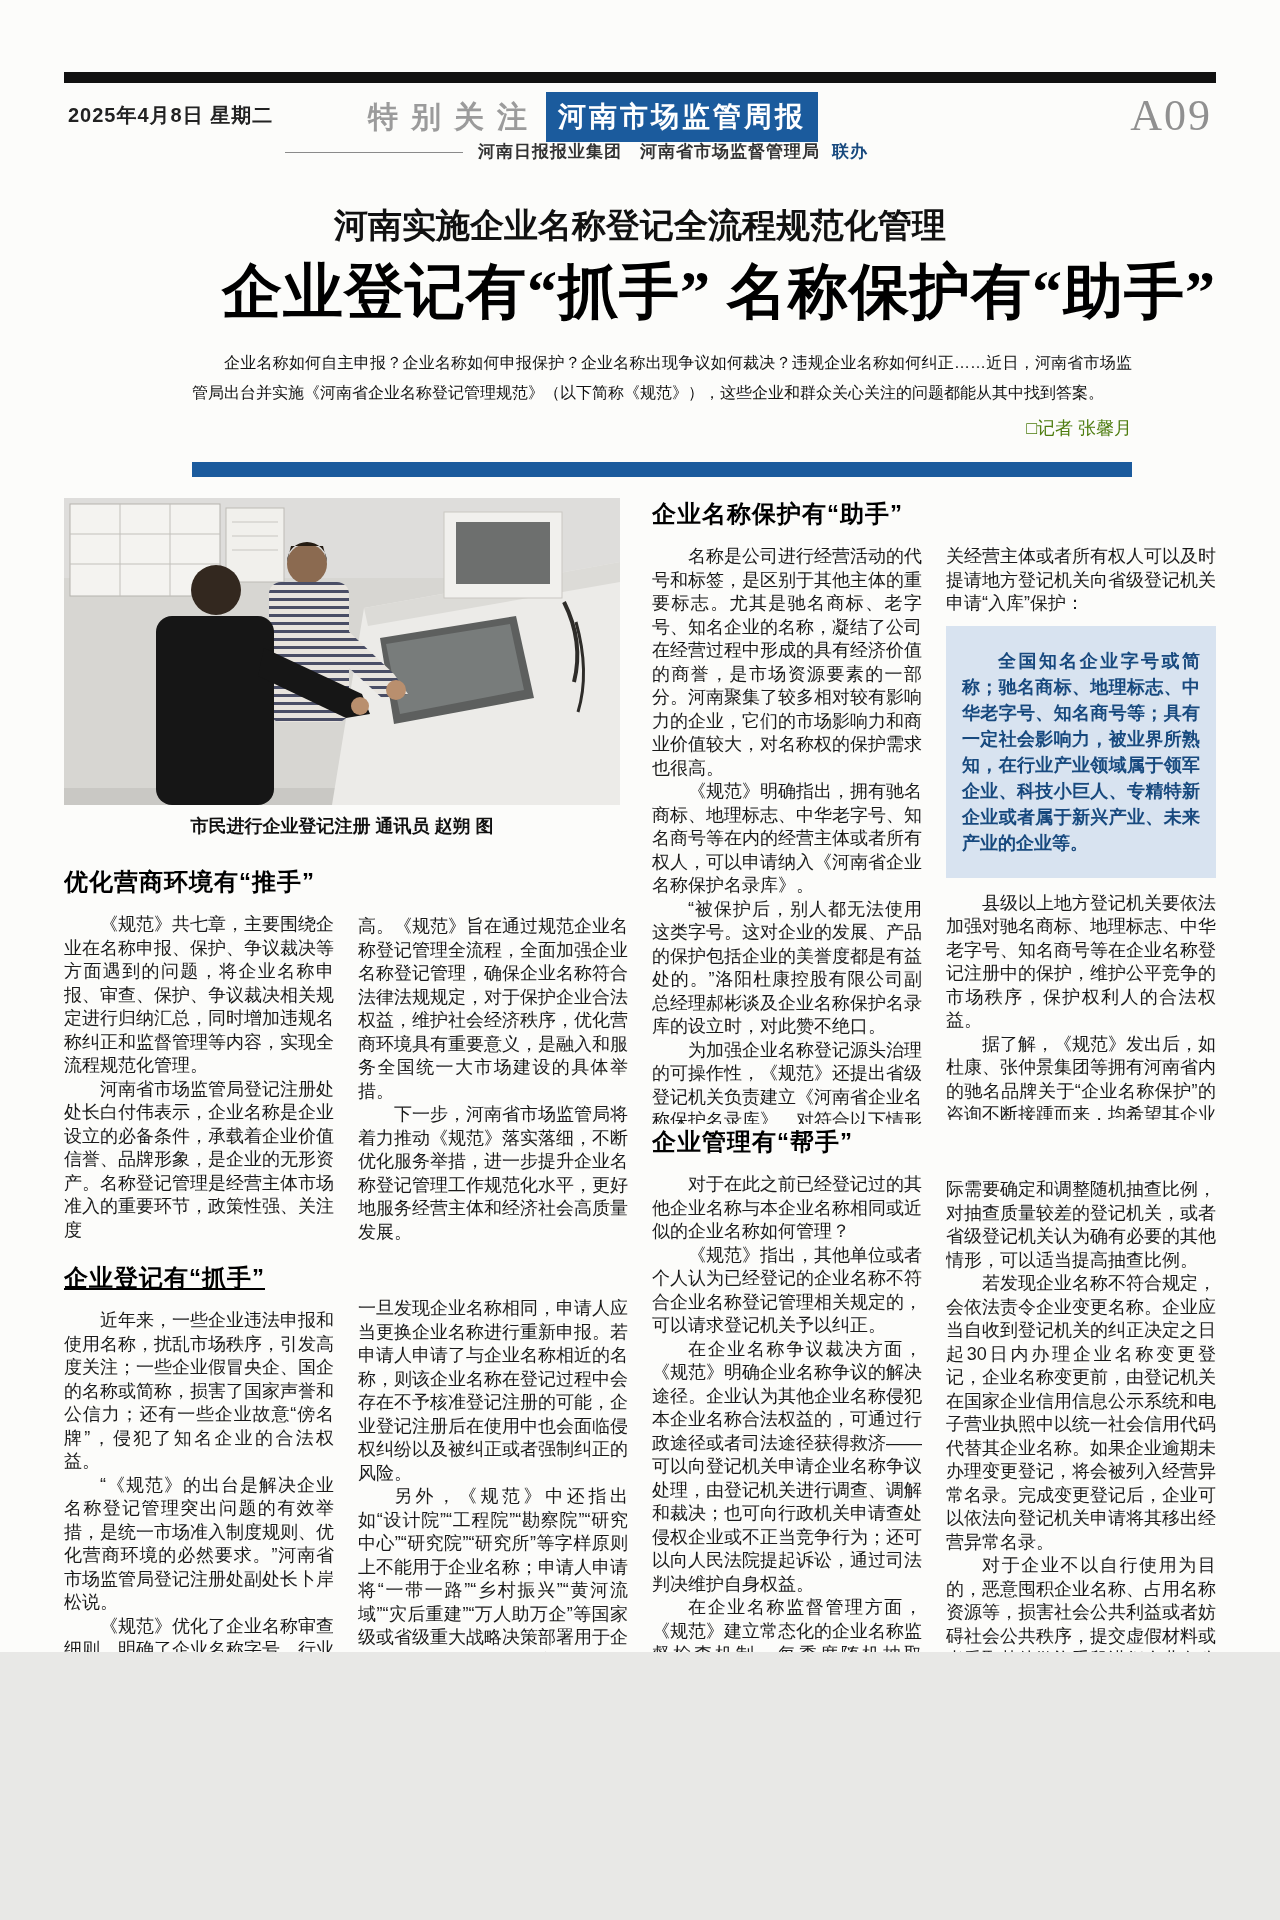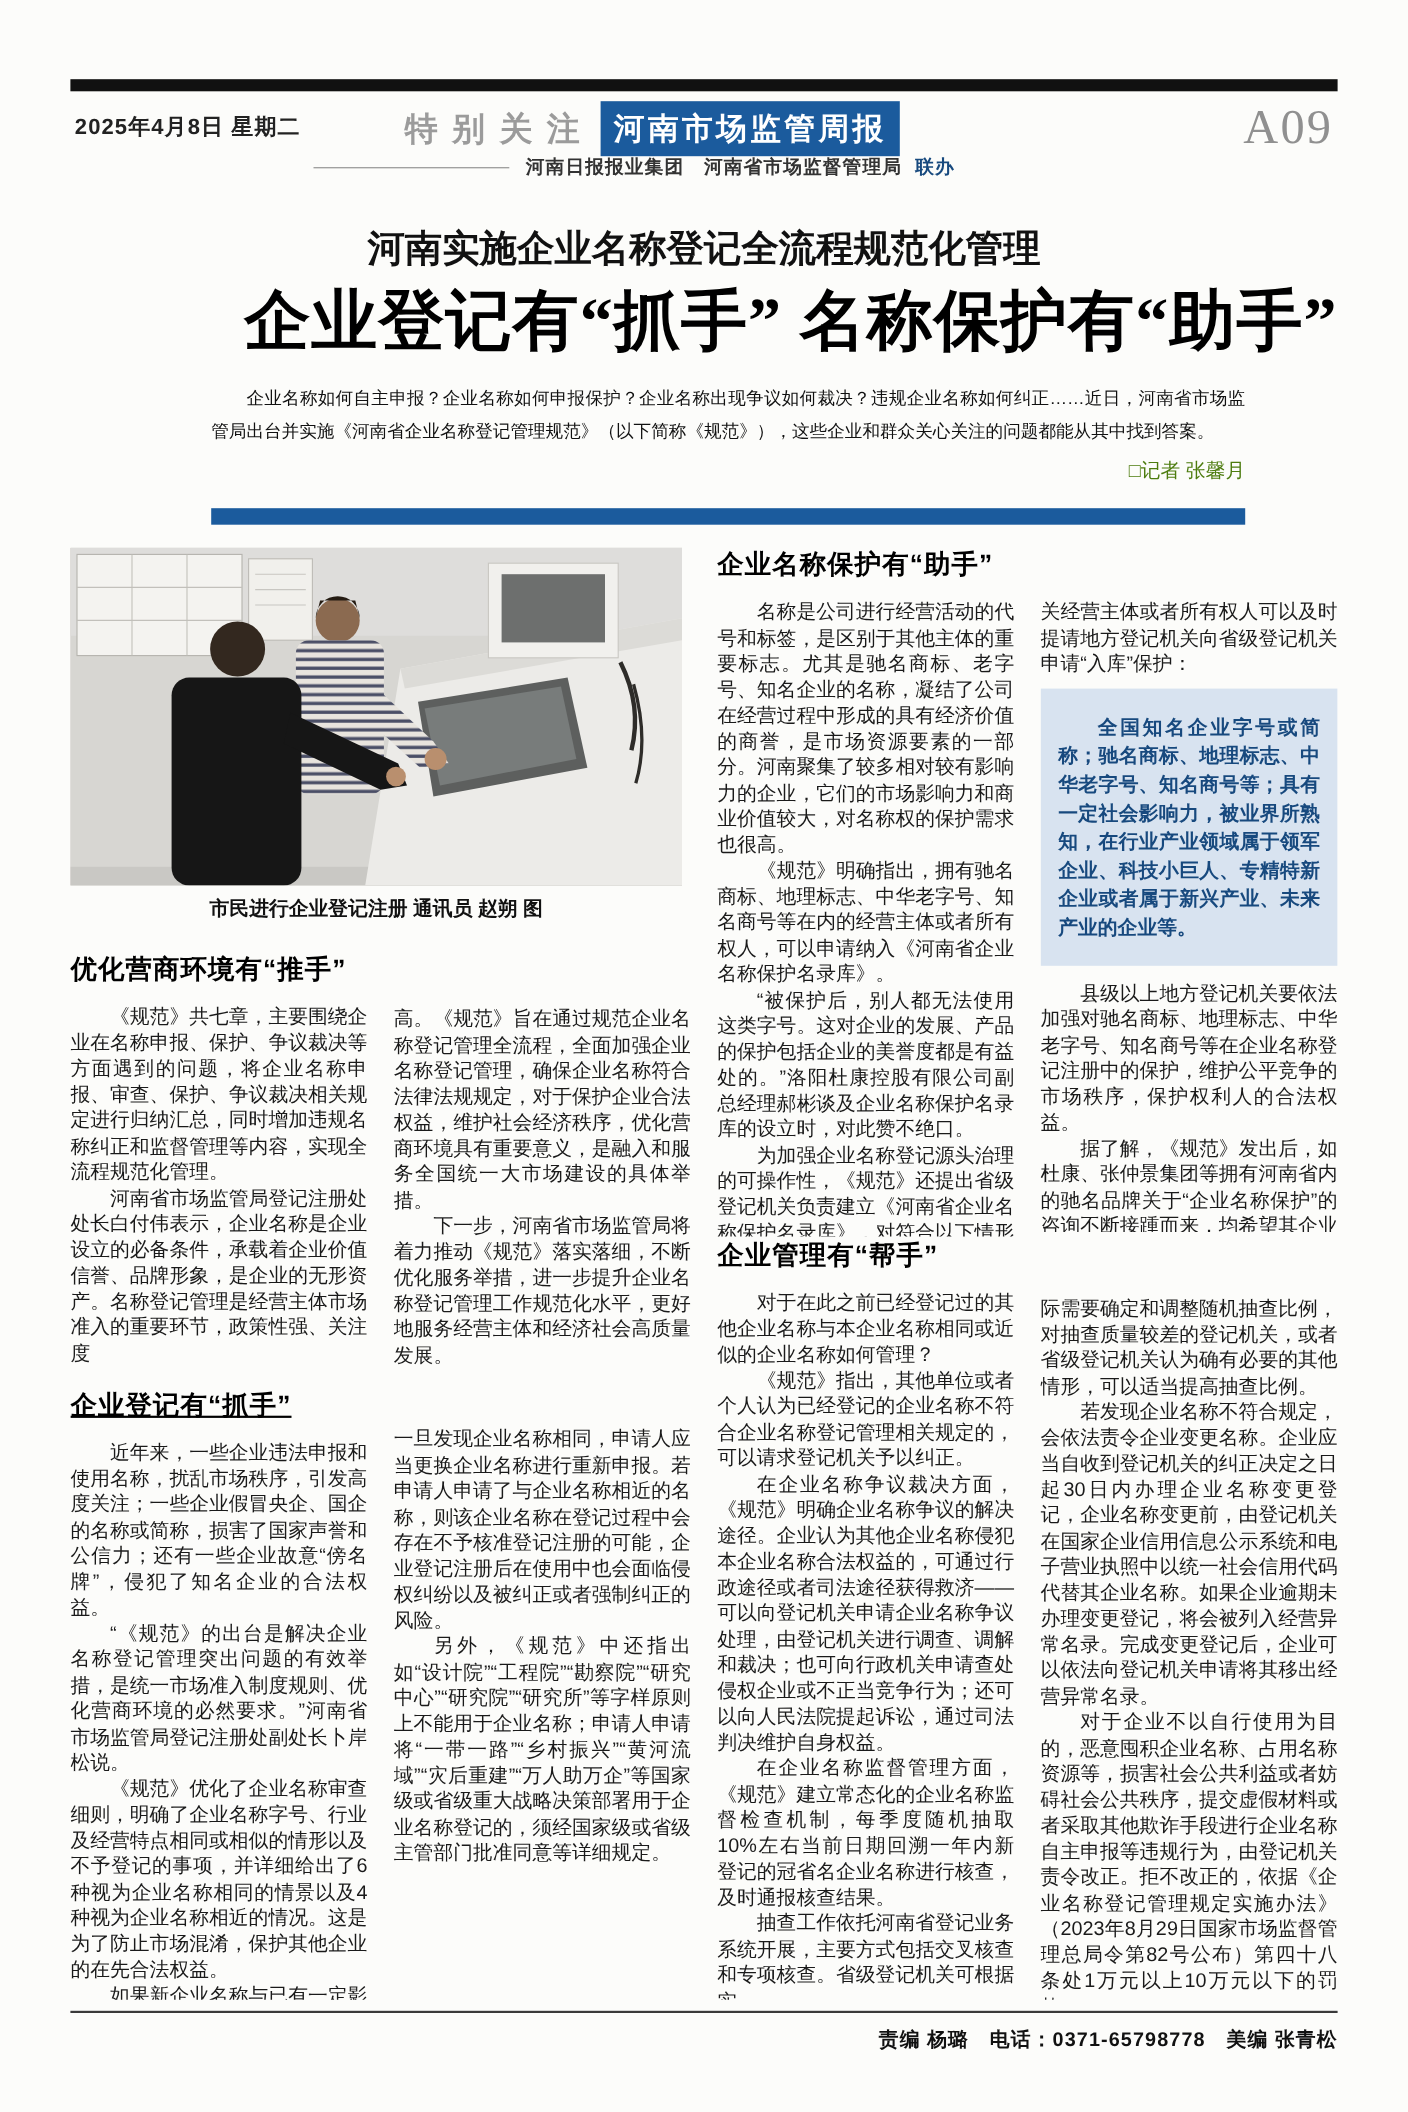--- a/index.html
+++ b/index.html
@@ -1,16 +1,16 @@
 <!DOCTYPE html>
 <html style="--accent: #1b5b9d; --boxbg: #d8e3f0; --boxtext: #17497e;"><head>
 <meta charset="utf-8">
 <style>
   html,body{margin:0;padding:0;background:#e8e8e6;}
-  .page{position:relative;width:1280px;height:1920px;margin:0 auto;background:#fcfcfa;
+  .page{position:relative;width:1280px;height:1652px;margin:0 auto;background:#fcfcfa;
         font-family:"Liberation Sans","DejaVu Sans",sans-serif;color:#1a1a1a;overflow:hidden;}
   .abs{position:absolute;}
 
   
   .topbar{left:64px;top:72px;width:1152px;height:11px;background:#111;}
   .date{left:68px;top:102px;font-size:20px;font-weight:600;color:#222;letter-spacing:1px;}
   .masthead{left:368px;top:92px;display:flex;align-items:center;}
   .section-label{font-size:30px;font-weight:700;color:#9b9b9b;letter-spacing:13px;}
   .masthead-box{background:var(--accent,#1b5b9d);color:#fff;font-size:28px;font-weight:700;
                 padding:6px 12px;margin-left:6px;letter-spacing:3px;}

